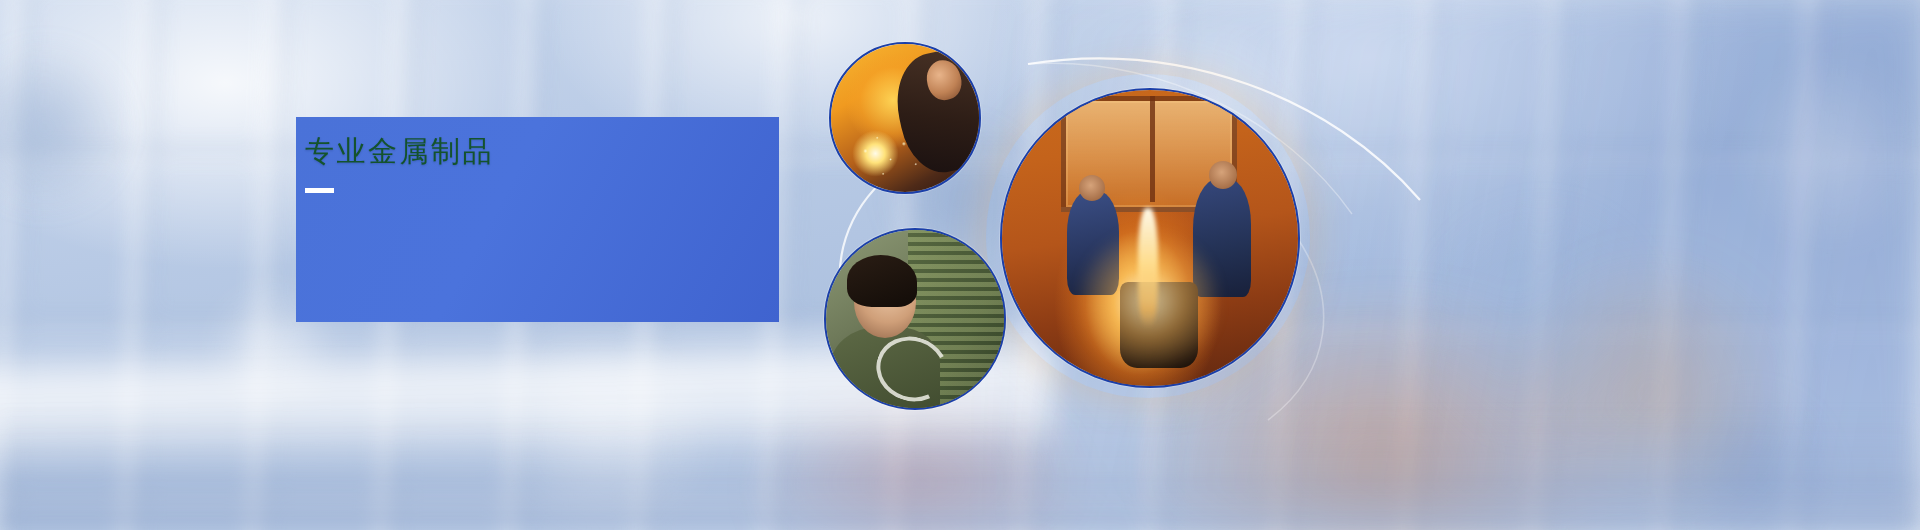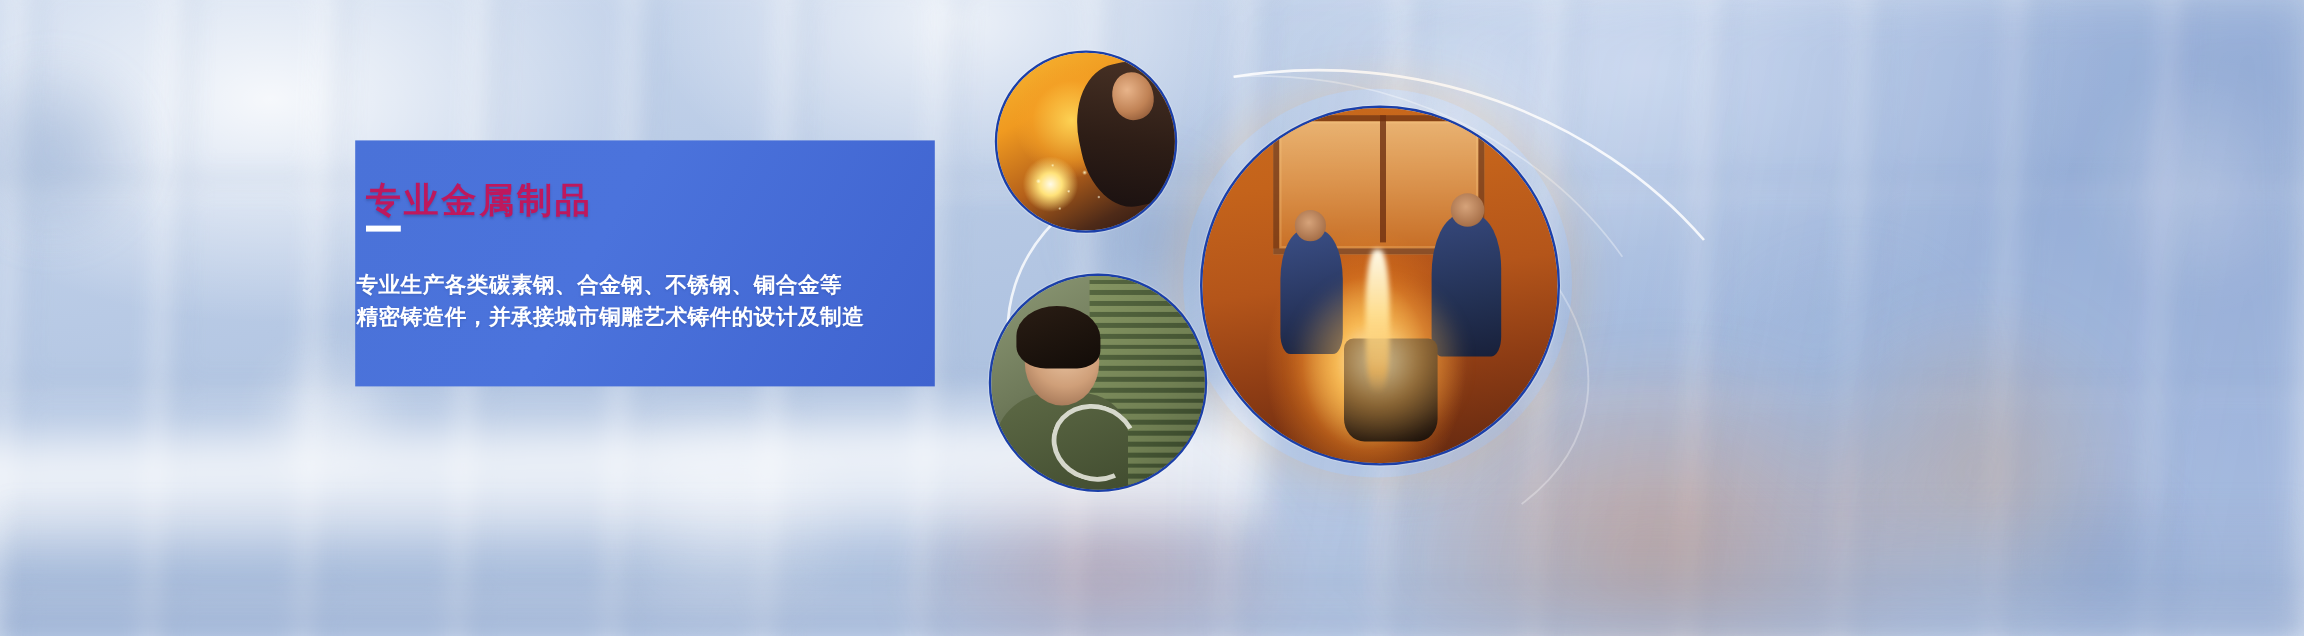--- a/index.html
+++ b/index.html
@@ -118,24 +118,24 @@
     left: 296px;
     top: 117px;
     width: 483px;
     height: 205px;
     background: linear-gradient(118deg, #4a72d8 0%, #4b73dc 42%, #3f63cf 100%);
     box-shadow: 0 0 0 rgba(0,0,0,0);
   }
   .panel-title {
     position: absolute;
     left: 305px;
-    top: 151px;
+    top: 134px;
     font-size: 29px;
-    font-weight: bold;
-    color: #be185d;
+    font-weight: normal;
+    color: #14532d;
     letter-spacing: 2.5px;
     line-height: 1.2;
     white-space: nowrap;
     text-shadow: 0 1px 2px rgba(20,40,90,0.25);
   }
   .panel-rule {
     position: absolute;
     left: 305px;
     top: 188px;
     width: 29px;
@@ -372,22 +372,20 @@
     <path d="M888 176 C 846 212, 832 262, 844 306" fill="none" stroke="rgba(255,255,255,0.80)" stroke-width="2.2"></path>
     <path d="M1296 236 C 1340 300, 1332 372, 1268 420" fill="none" stroke="rgba(255,255,255,0.30)" stroke-width="1.6"></path>
   </svg>
 
   <div class="panel"></div>
 
   <div class="panel-title">专业金属制品</div>
 
   <div class="panel-rule"></div>
 
-  <div class="panel-desc">专业生产各类碳素钢、合金钢、不锈钢、铜合金等
-精密铸造件，并承接城市铜雕艺术铸件的设计及制造</div>
 
   <div class="halo"></div>
 
   <div class="bubble bubble-foundry">
     <div class="photo"></div>
     <div class="window"></div>
     <div class="mullion"></div>
     <div class="worker-a"></div>
     <div class="worker-b"></div>
     <div class="ladle"></div>

